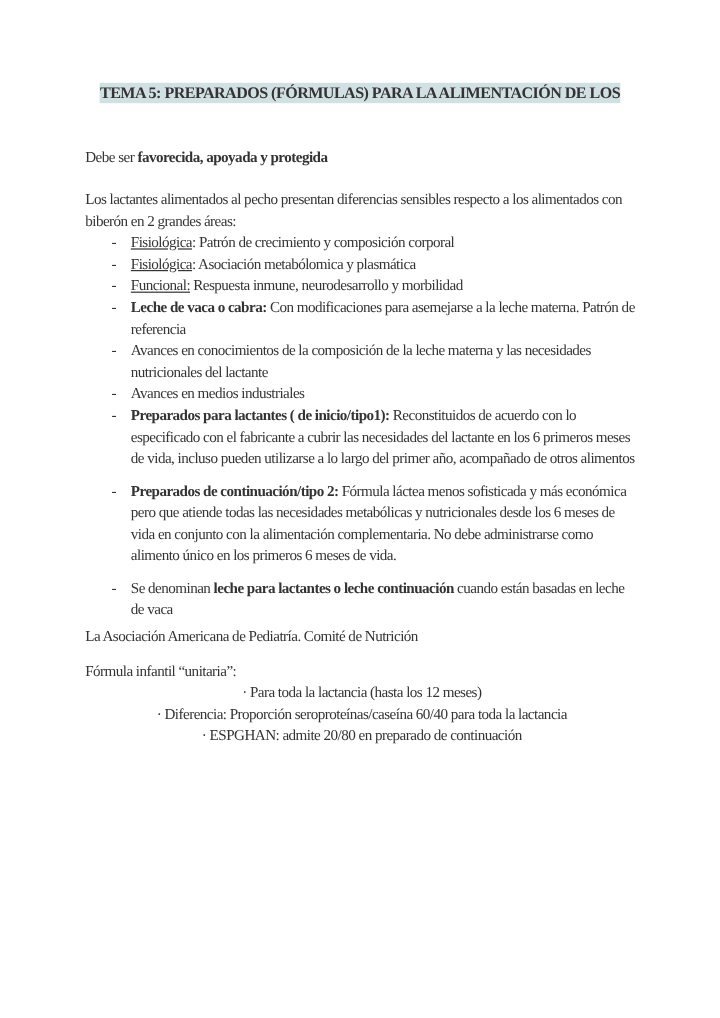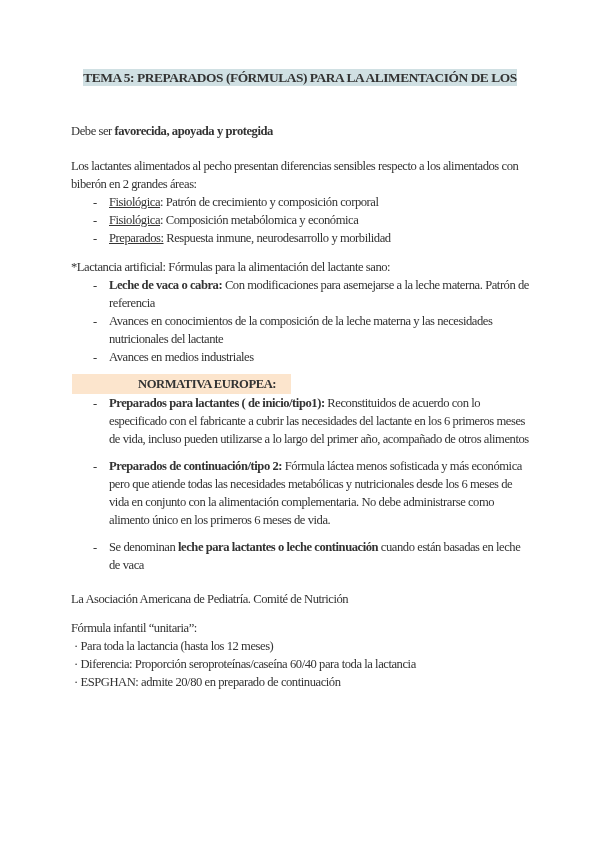--- a/index.html
+++ b/index.html
@@ -31,21 +31,21 @@
     text-align: center;
     font-size: 13.4px;
     font-weight: bold;
     line-height: 18px;
   }
   .hl-blue {
     background: var(--highlight-blue);
     padding: 1px 0;
   }
   .mt17 { margin-top: 17px; }
-  .mt16 { margin-top: 16px; }
+  .mt16 { margin-top: 4px; }
   .mt14 { margin-top: 14px; }
   .mt11 { margin-top: 11px; }
   .mt8  { margin-top: 8px; }
   .list { margin: 0; }
   .li {
     position: relative;
     padding-left: 38px;
   }
   .li .marker {
     position: absolute;
@@ -54,48 +54,46 @@
   }
   .li.gap { margin-top: 9px; }
   .normativa {
     box-sizing: border-box;
     width: 219px;
     margin-left: 1px;
     padding: 1px 0 1px 66px;
     background: var(--highlight-peach);
     font-weight: bold;
   }
-  .dotline { padding-left: 3px; }
+  .dotline { padding-left: 3px; text-align: center; }
 </style>
 </head>
 <body>
 
 <div class="page">
 
   <h1 class="title"><span class="hl-blue">TEMA 5: PREPARADOS (FÓRMULAS) PARA LA ALIMENTACIÓN DE LOS</span><br></h1>
 
   <p class="mt17"><br><span>Debe ser </span><b>favorecida, apoyada y protegida</b></p>
 
   <p class="mt17">Los lactantes alimentados al pecho presentan diferencias sensibles respecto a los alimentados con biberón en 2 grandes áreas:</p>
 
   <div class="list mt11">
     <div class="li"><span class="marker">-</span><span class="u">Fisiológica</span><span>: Patrón de crecimiento y composición corporal</span></div>
-    <div class="li"><span class="marker">-</span><span class="u">Fisiológica</span><span>: Composición metabólomica y económica</span></div>
-    <div class="li"><span class="marker">-</span><span class="u">Preparados:</span><span> Respuesta inmune, neurodesarrollo y morbilidad</span></div>
+    <div class="li"><span class="marker">-</span><span class="u">Fisiológica</span><span>: Asociación metabólomica y plasmática</span></div>
+    <div class="li"><span class="marker">-</span><span class="u">Funcional:</span><span> Respuesta inmune, neurodesarrollo y morbilidad</span></div>
   </div>
 
-  <p class="mt11">*Lactancia artificial: Fórmulas para la alimentación del lactante sano:</p>
 
   <div class="list mt14">
     <div class="li"><span class="marker">-</span><b>Leche de vaca o cabra:</b><span> Con modificaciones para asemejarse a la leche materna. Patrón de referencia</span></div>
     <div class="li"><span class="marker">-</span><span>Avances en conocimientos de la composición de la leche materna y las necesidades nutricionales del lactante</span></div>
     <div class="li"><span class="marker">-</span><span>Avances en medios industriales</span></div>
   </div>
 
-  <div class="normativa mt8">NORMATIVA EUROPEA:</div>
 
   <div class="list mt14">
     <div class="li"><span class="marker">-</span><b>Preparados para lactantes ( de inicio/tipo1):</b><span> Reconstituidos de acuerdo con lo especificado con el fabricante a cubrir las necesidades del lactante en los 6 primeros meses de vida, incluso pueden utilizarse a lo largo del primer año, acompañado de otros alimentos</span></div>
     <div class="li gap"><span class="marker">-</span><b>Preparados de continuación/tipo 2:</b><span> Fórmula láctea menos sofisticada y más económica pero que atiende todas las necesidades metabólicas y nutricionales desde los 6 meses de vida en conjunto con la alimentación complementaria. No debe administrarse como alimento único en los primeros 6 meses de vida.</span></div>
     <div class="li gap"><span class="marker">-</span><span>Se denominan </span><b>leche para lactantes o leche continuación</b><span> cuando están basadas en leche de vaca</span></div>
   </div>
 
   <p class="mt16">La Asociación Americana de Pediatría. Comité de Nutrición</p>
 
   <div class="mt11">

